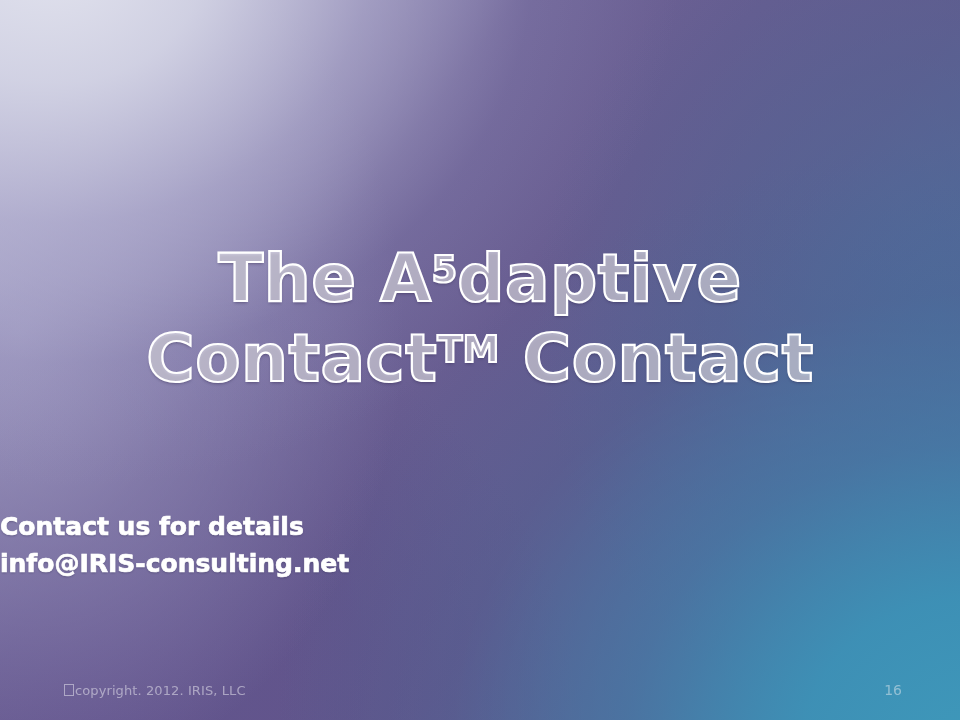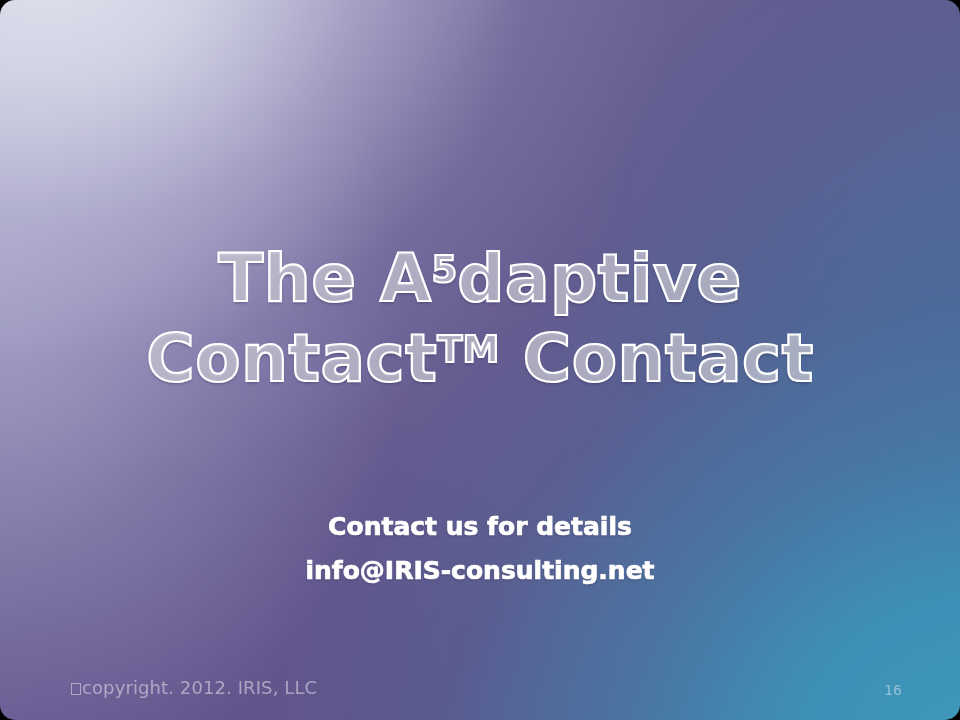--- a/index.html
+++ b/index.html
@@ -49,21 +49,20 @@
           rgba(90,78,132,0.00) 80%),
       
       linear-gradient(128deg,
           rgba(220,221,233,0.92) 0%,
           rgba(175,172,205,0.60) 17%,
           rgba(125,115,163,0.28) 34%,
           rgba(90,80,132,0.20) 50%,
           rgba(86,81,131,0.34) 64%,
           rgba(72,104,150,0.52) 80%,
           rgba(61,150,184,0.78) 100%);
-    border-radius: 15px;
   }
 
   
 
   #title-block {
     position: absolute;
     left: 0;
     top: 246px;
     width: 960px;
     text-align: center;
@@ -92,45 +91,44 @@
     letter-spacing: 0;
   }
 
   
 
   #contact-block {
     position: absolute;
     left: 0;
     top: 512px;
     width: 960px;
-    text-align: center;
     line-height: 1.18;
   }
 
   .contact-line {
     font-size: 25px;
     font-weight: bold;
     color: #ffffff;
     -webkit-text-stroke: 0.7px rgba(255,255,255,0.95);
     text-shadow:
       0 1px 2px rgba(40,35,75,0.45),
       0 0 1px rgba(255,255,255,0.5);
     margin: 0;
     padding: 0;
   }
 
-  #contact-line-2 { margin-top: 14px; }
+  #contact-line-2 { margin-top: 7px; }
 
   
 
   #footer-copyright {
     position: absolute;
-    left: 71px;
+    left: 64px;
     bottom: 22px;
-    font-size: 18px;
+    font-size: 13px;
     color: rgba(226,224,235,0.56);
     letter-spacing: 0.1px;
     white-space: nowrap;
   }
 
   .tofu {
     display: inline-block;
     width: 8px;
     height: 10px;
     border: 1px solid rgba(226,224,235,0.56);

